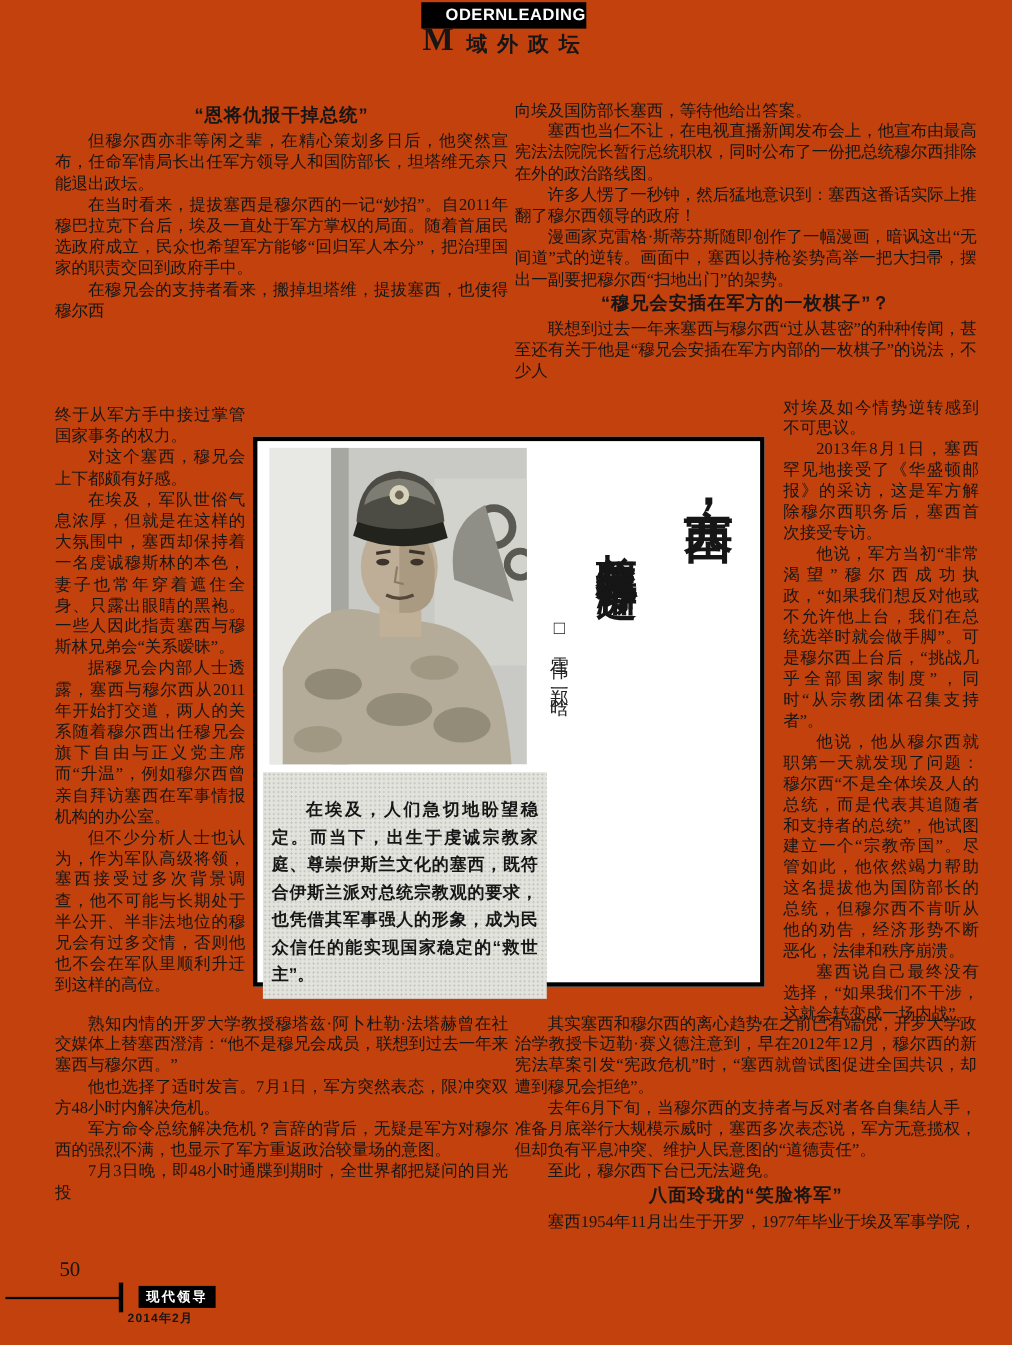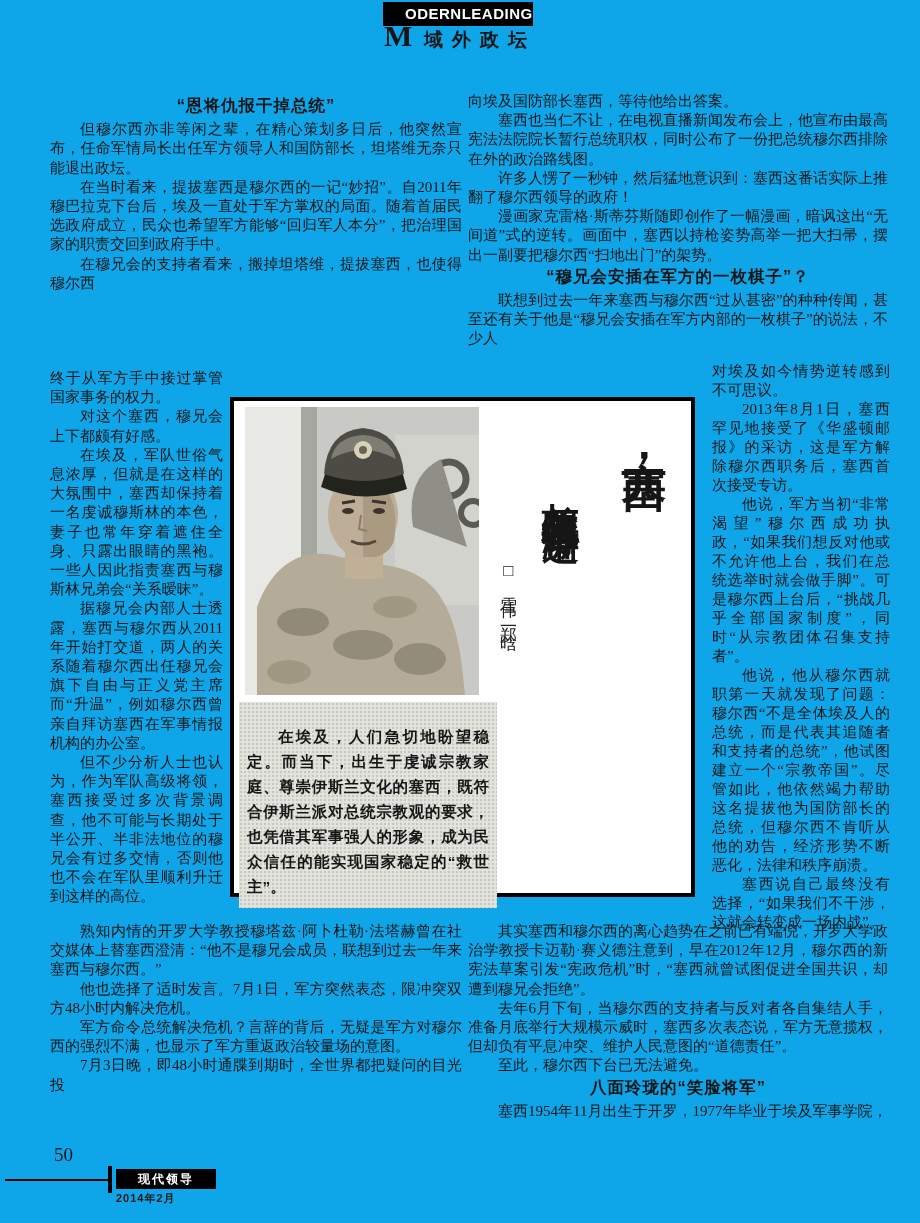--- a/index.html
+++ b/index.html
@@ -1,18 +1,18 @@
 <!DOCTYPE html>
 <html><head>
 <meta charset="utf-8">
 <style>
   html,body { margin:0; padding:0; background:#f2f2f0; }
   .page {
     position:relative; width:920px; height:1223px; margin:0 auto;
-    background:#0ea5e9; overflow:hidden;
+    background:#c2410c; overflow:hidden;
     font-family:"Liberation Serif", serif; color:#161616;
   }
   
   .masthead-bar {
     position:absolute; left:383px; top:2px; width:128px; height:24px;
     background:#000; color:#fff;
     font-family:"Liberation Sans", sans-serif; font-weight:bold;
     font-size:15px; line-height:24px; padding-left:22px; letter-spacing:.5px;
   }
   .masthead-m {
@@ -67,24 +67,24 @@
   }
   .byline {
     position:absolute; left:266px; top:160px;
     font-size:17px; letter-spacing:4px; line-height:1; color:#222;
   }
   
   .page-number { position:absolute; left:54px; top:1144px; font-size:19px; }
   .footer-line { position:absolute; left:5px;  top:1179px; width:104px; height:2px; background:#000; }
   .footer-tick { position:absolute; left:108px; top:1166px; width:4px; height:27px; background:#000; }
   .journal-badge {
-    position:absolute; left:116px; top:1169px;
+    position:absolute; left:126px; top:1169px;
     background:#000; color:#fff;
     font-family:"Liberation Sans", sans-serif; font-weight:bold;
-    font-size:12px; line-height:1; padding:4px 22px; letter-spacing:2px;
+    font-size:12px; line-height:1; padding:4px 7px; letter-spacing:2px;
   }
   .issue-date {
     position:absolute; left:116px; top:1191px;
     font-family:"Liberation Sans", sans-serif; font-weight:bold;
     font-size:11px; letter-spacing:1px;
   }
 </style>
 </head>
 <body>
 

